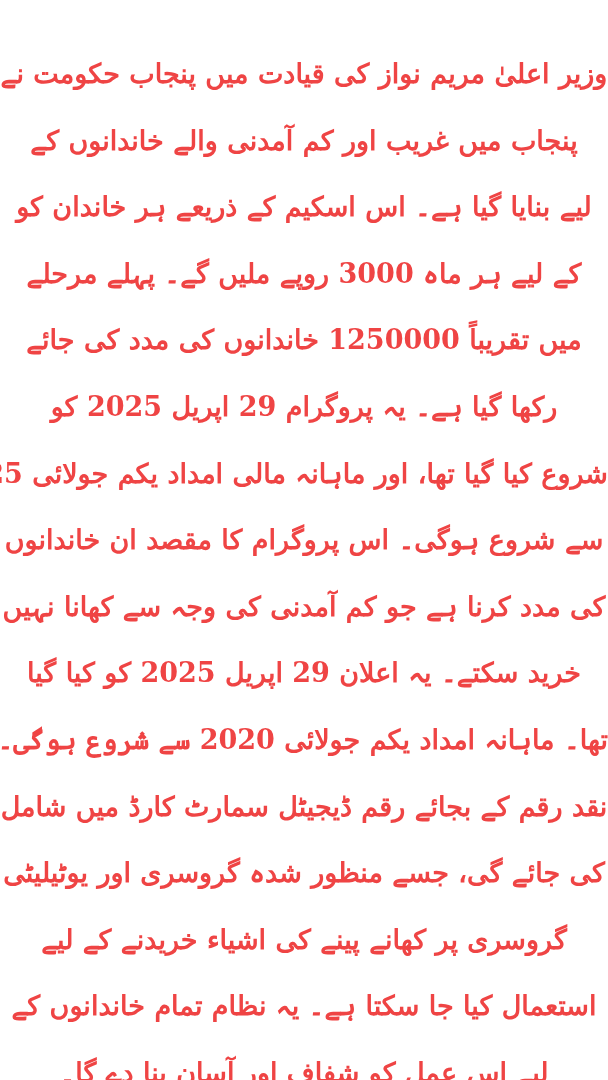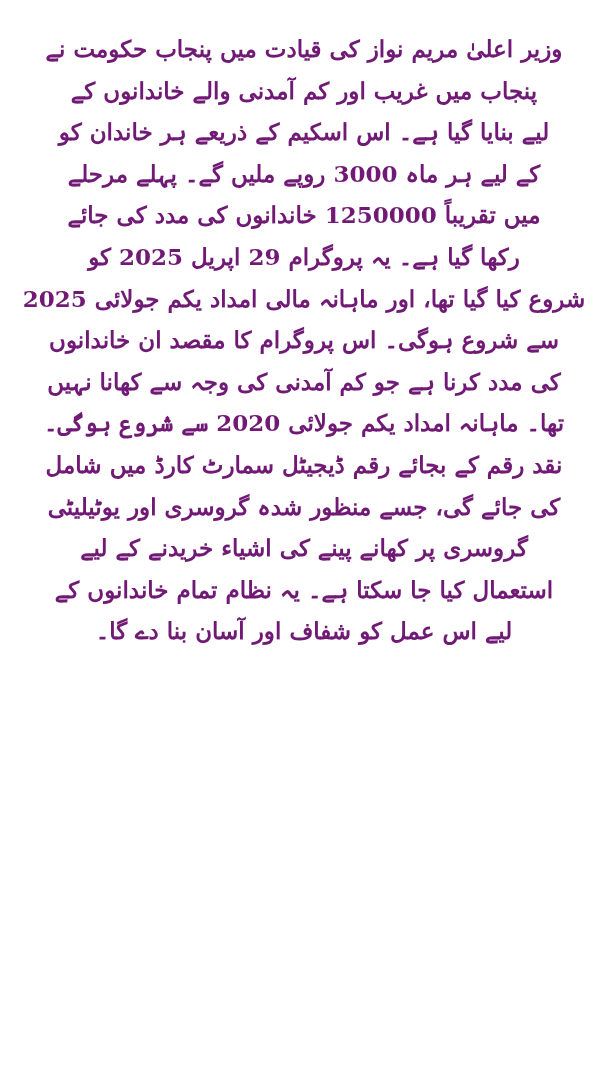--- a/index.html
+++ b/index.html
@@ -19,39 +19,41 @@
       top: 28px;
       width: 608px;
       direction: rtl;
       text-align: center;
     }
     .line {
       display: block;
       height: 41.6px;
       line-height: 41.6px;
       font-family: "DejaVu Serif", "Liberation Serif", serif;
-      font-size: 23px;
+      font-size: 27px;
       font-weight: bold;
-      color: #701a75;
+      color: #ef4444;
       white-space: nowrap;
       unicode-bidi: plaintext;
+      margin-top: 25px;
     }
   </style>
 </head>
 <body>
 
 <div class="page">
   <span class="line">وزیر اعلیٰ مریم نواز کی قیادت میں پنجاب حکومت نے</span>
   <span class="line">پنجاب میں غریب اور کم آمدنی والے خاندانوں کے</span>
   <span class="line">لیے بنایا گیا ہے۔ اس اسکیم کے ذریعے ہر خاندان کو</span>
   <span class="line">کے لیے ہر ماہ 3000 روپے ملیں گے۔ پہلے مرحلے</span>
   <span class="line">میں تقریباً 1250000 خاندانوں کی مدد کی جائے</span>
   <span class="line">رکھا گیا ہے۔ یہ پروگرام 29 اپریل 2025 کو</span>
   <span class="line">شروع کیا گیا تھا، اور ماہانہ مالی امداد یکم جولائی 2025</span>
   <span class="line">سے شروع ہوگی۔ اس پروگرام کا مقصد ان خاندانوں</span>
   <span class="line">کی مدد کرنا ہے جو کم آمدنی کی وجہ سے کھانا نہیں</span>
+  <span class="line">خرید سکتے۔ یہ اعلان 29 اپریل 2025 کو کیا گیا</span>
   <span class="line">تھا۔ ماہانہ امداد یکم جولائی 2020 سے شروع ہوگی۔</span>
   <span class="line">نقد رقم کے بجائے رقم ڈیجیٹل سمارٹ کارڈ میں شامل</span>
   <span class="line">کی جائے گی، جسے منظور شدہ گروسری اور یوٹیلیٹی</span>
   <span class="line">گروسری پر کھانے پینے کی اشیاء خریدنے کے لیے</span>
   <span class="line">استعمال کیا جا سکتا ہے۔ یہ نظام تمام خاندانوں کے</span>
   <span class="line">لیے اس عمل کو شفاف اور آسان بنا دے گا۔</span>
 </div>
 
 </body></html>

